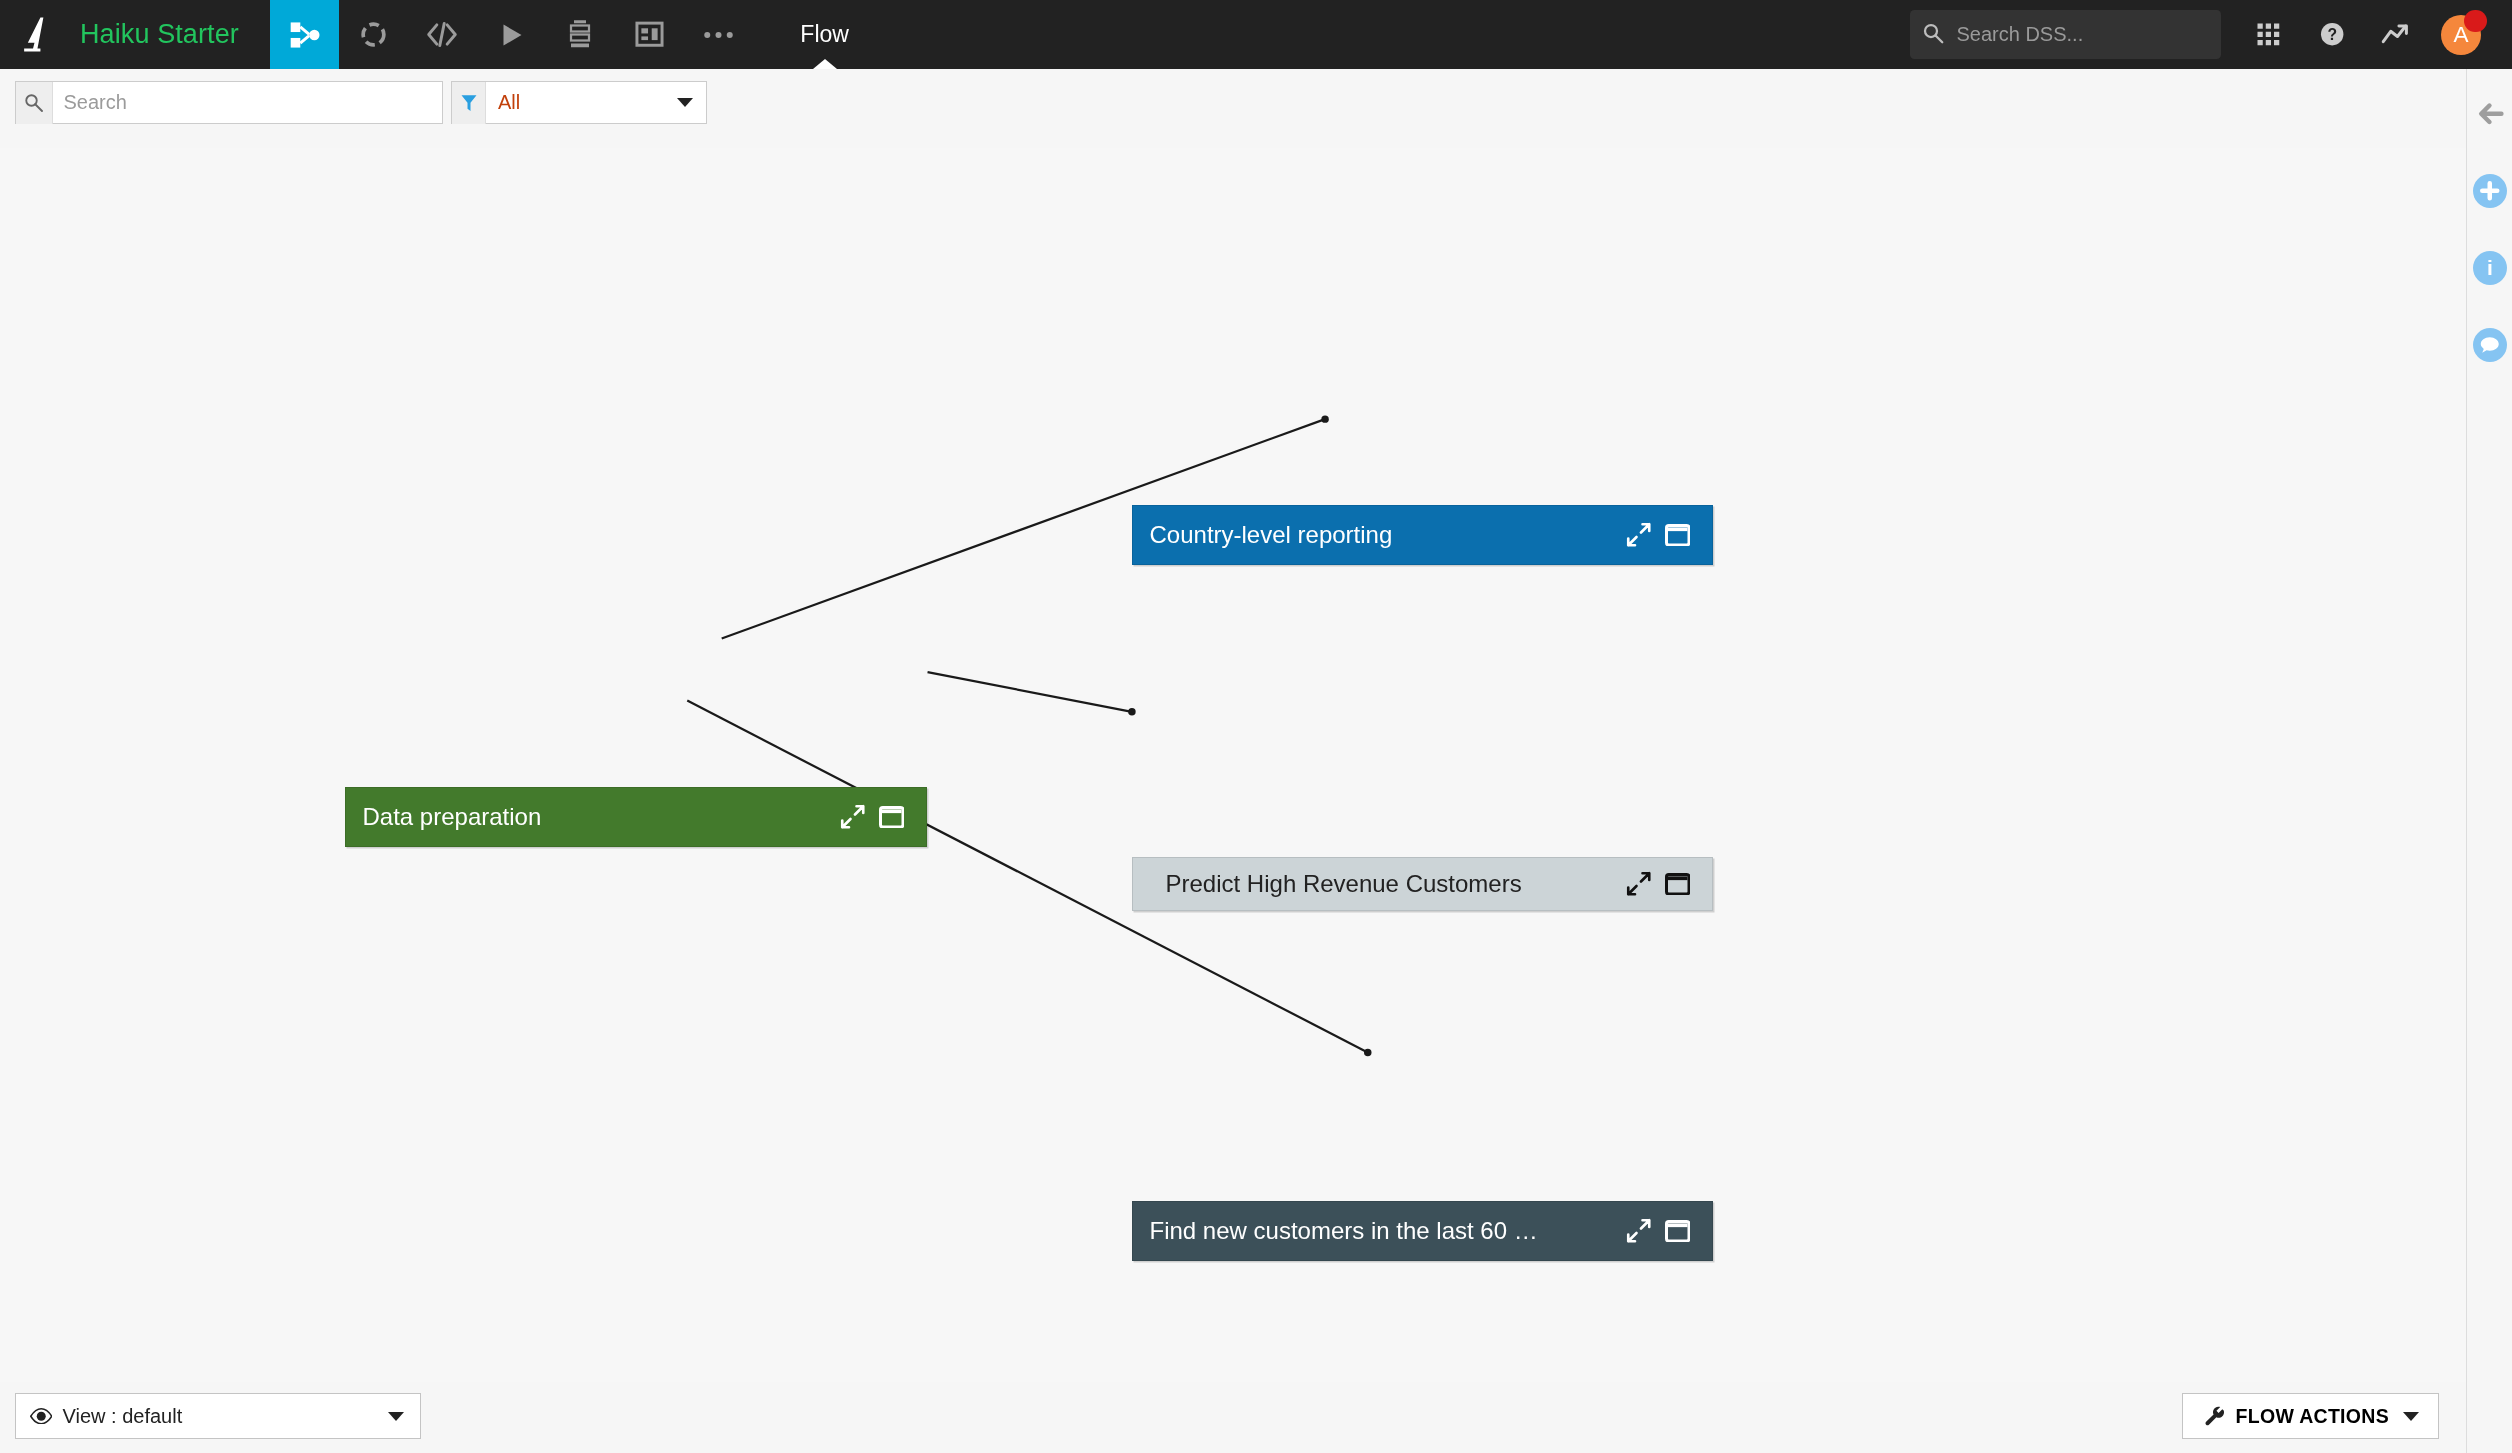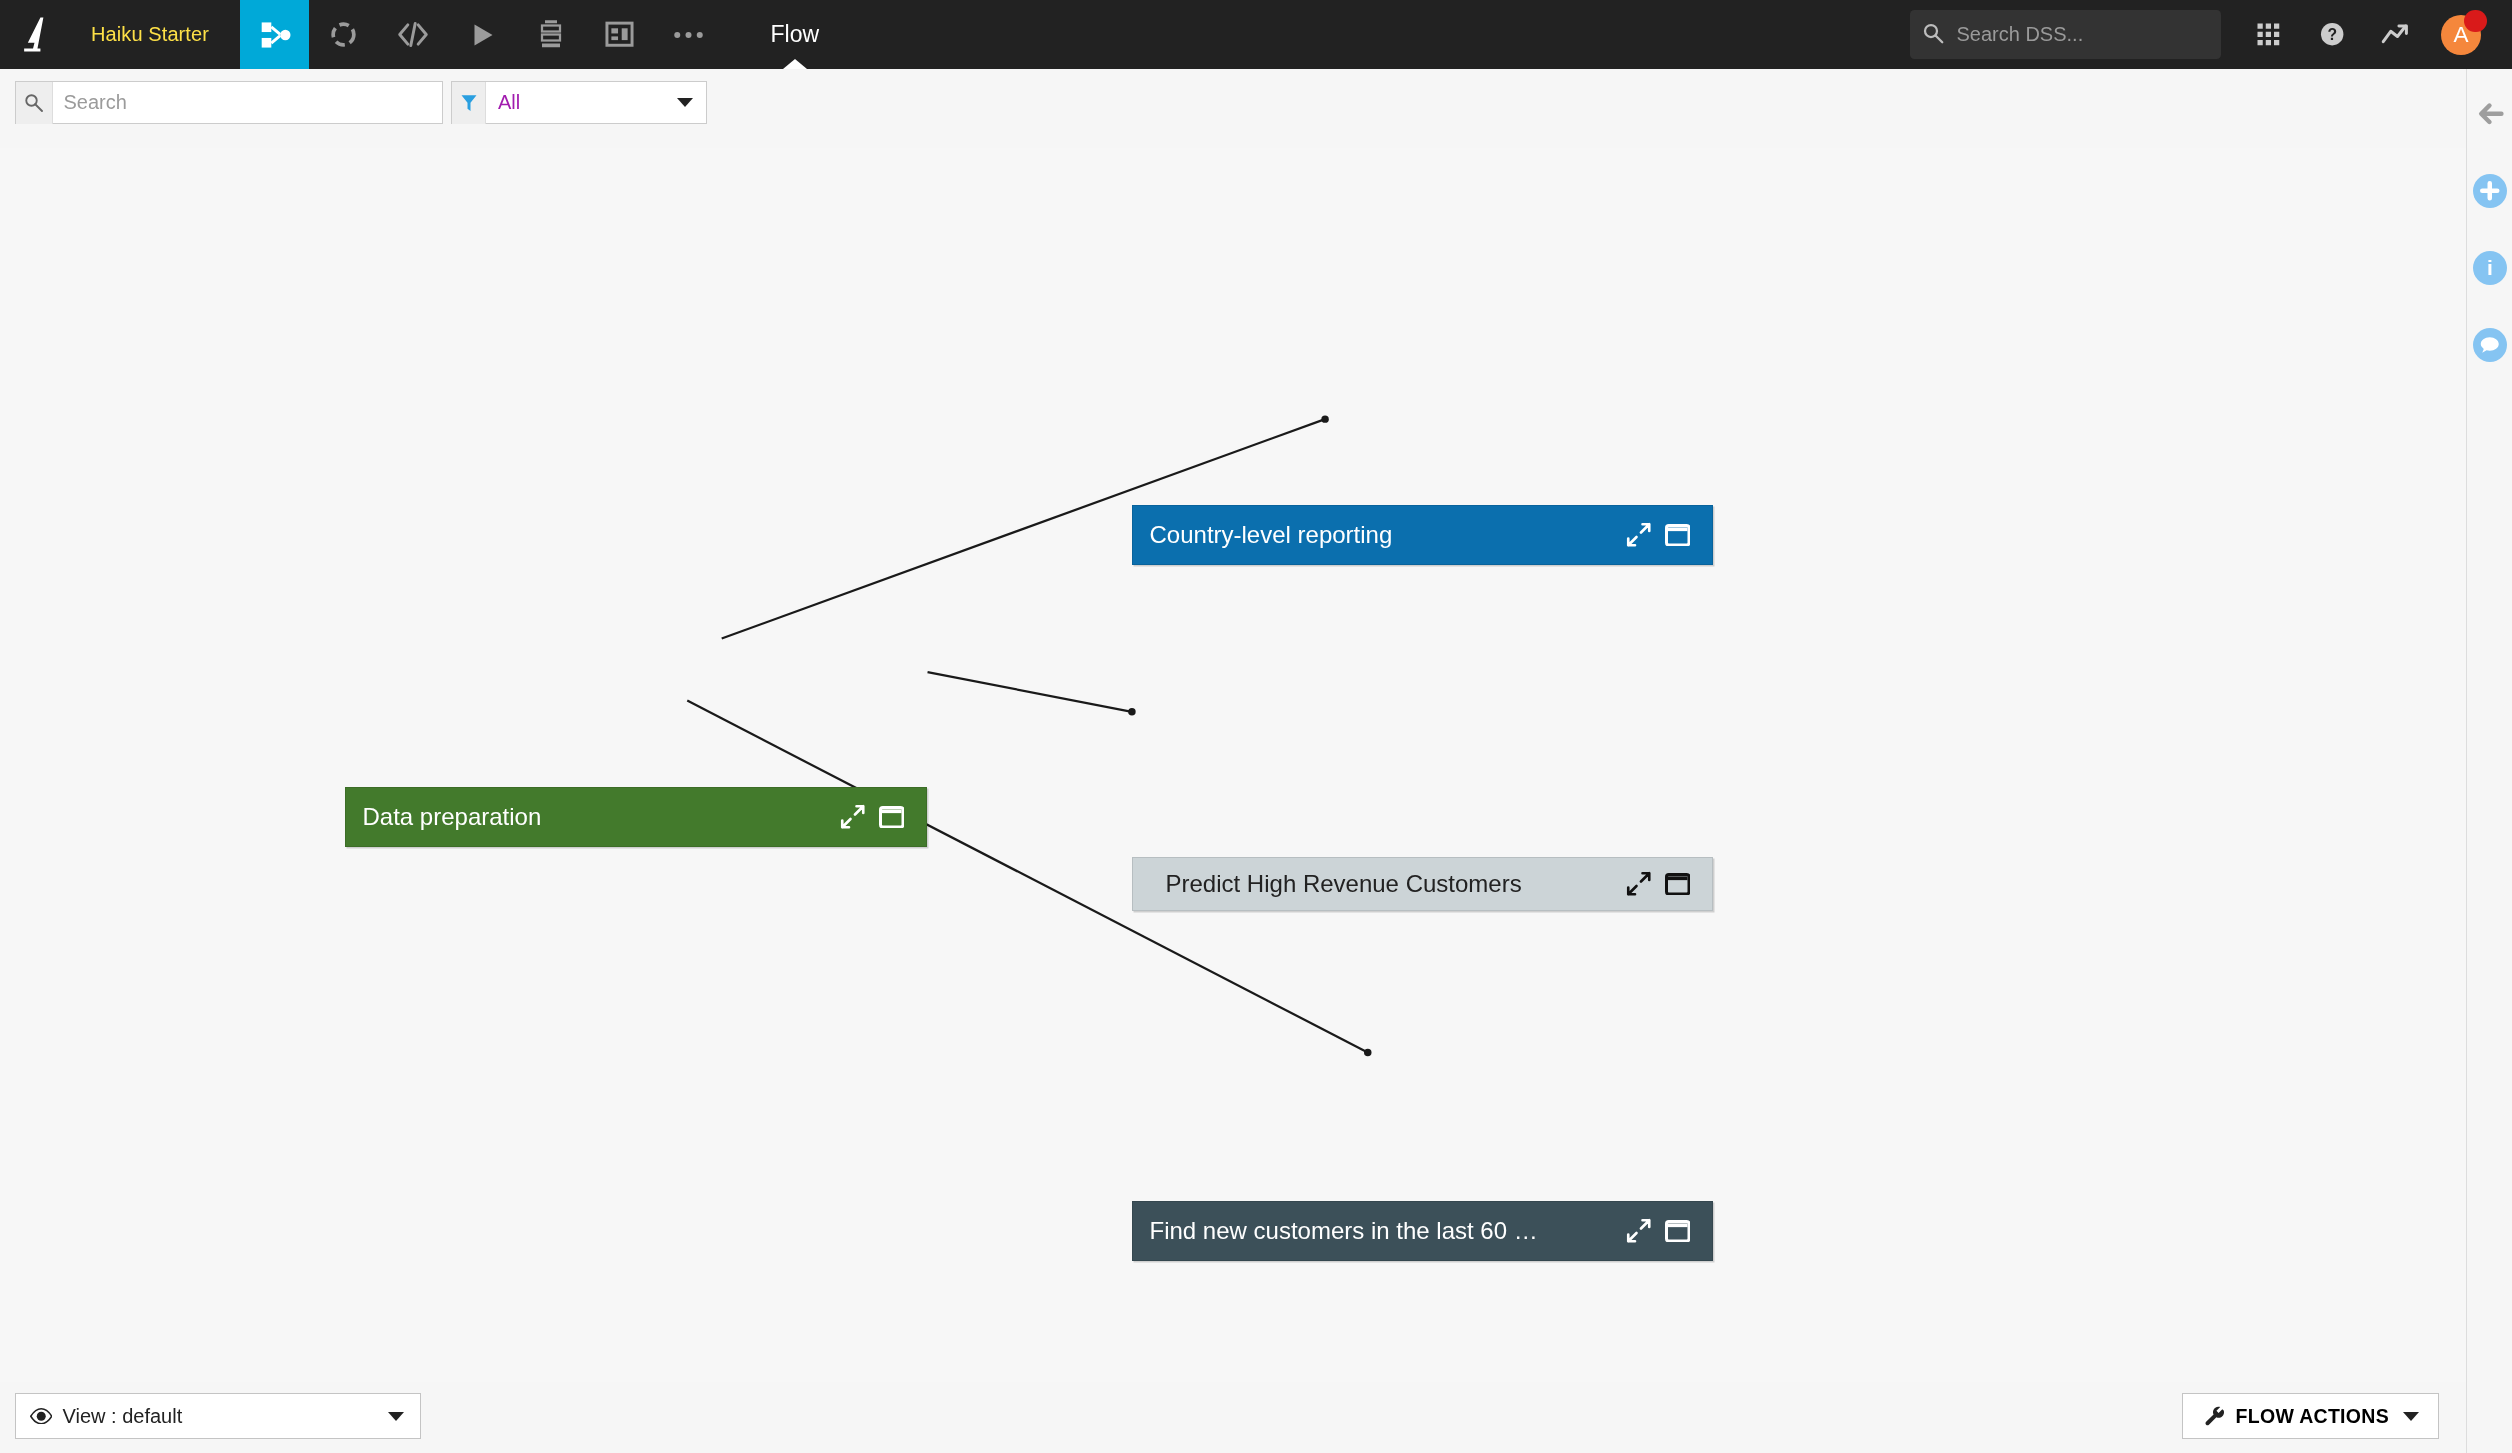--- a/index.html
+++ b/index.html
@@ -15,22 +15,22 @@
     position: absolute; left: 0; top: 0;
     width: 2512px; height: 69px;
     background: #222222;
     display: flex; align-items: center;
   }
   #logo-wrap {
     width: 69px; height: 69px;
     display: flex; align-items: center; justify-content: center;
   }
   #project-title {
-    color: #fde047; font-size: 20px; font-weight: 400;
-    letter-spacing: 0.1px; margin-left: 22px; white-space: nowrap;
+    color: #22c55e; font-size: 27px; font-weight: 400;
+    letter-spacing: 0.1px; margin-left: 11px; white-space: nowrap;
   }
   .navicon {
     width: 69px; height: 69px;
     display: flex; align-items: center; justify-content: center;
     flex: 0 0 69px;
   }
   .navicon.active { background: #00a9d8; }
   #nav-left-group { display: flex; align-items: center; margin-left: 31px; }
   #flow-tab {
     position: relative; height: 69px; display: flex; align-items: center;
@@ -101,21 +101,21 @@
     position: absolute; left: 451px; top: 12px;
     width: 256px; height: 43px;
     border: 0.7px solid #cccccc; background: #ffffff;
     display: flex; align-items: center;
   }
   #filter-icon-cell {
     width: 34px; height: 42px; background: #eeeeee;
     border-right: 0.7px solid #dddddd;
     display: flex; align-items: center; justify-content: center;
   }
-  #filter-value { font-size: 20px; color: #a21caf; margin-left: 12px; }
+  #filter-value { font-size: 20px; color: #c2410c; margin-left: 12px; }
   #filter-caret {
     margin-left: auto; margin-right: 13.5px;
     width: 0; height: 0;
     border-left: 8.2px solid transparent;
     border-right: 8.2px solid transparent;
     border-top: 9.7px solid #222222;
   }
   #counts {
     position: absolute; left: 12px; top: 133px;
     font-size: 19.5px; white-space: nowrap;

